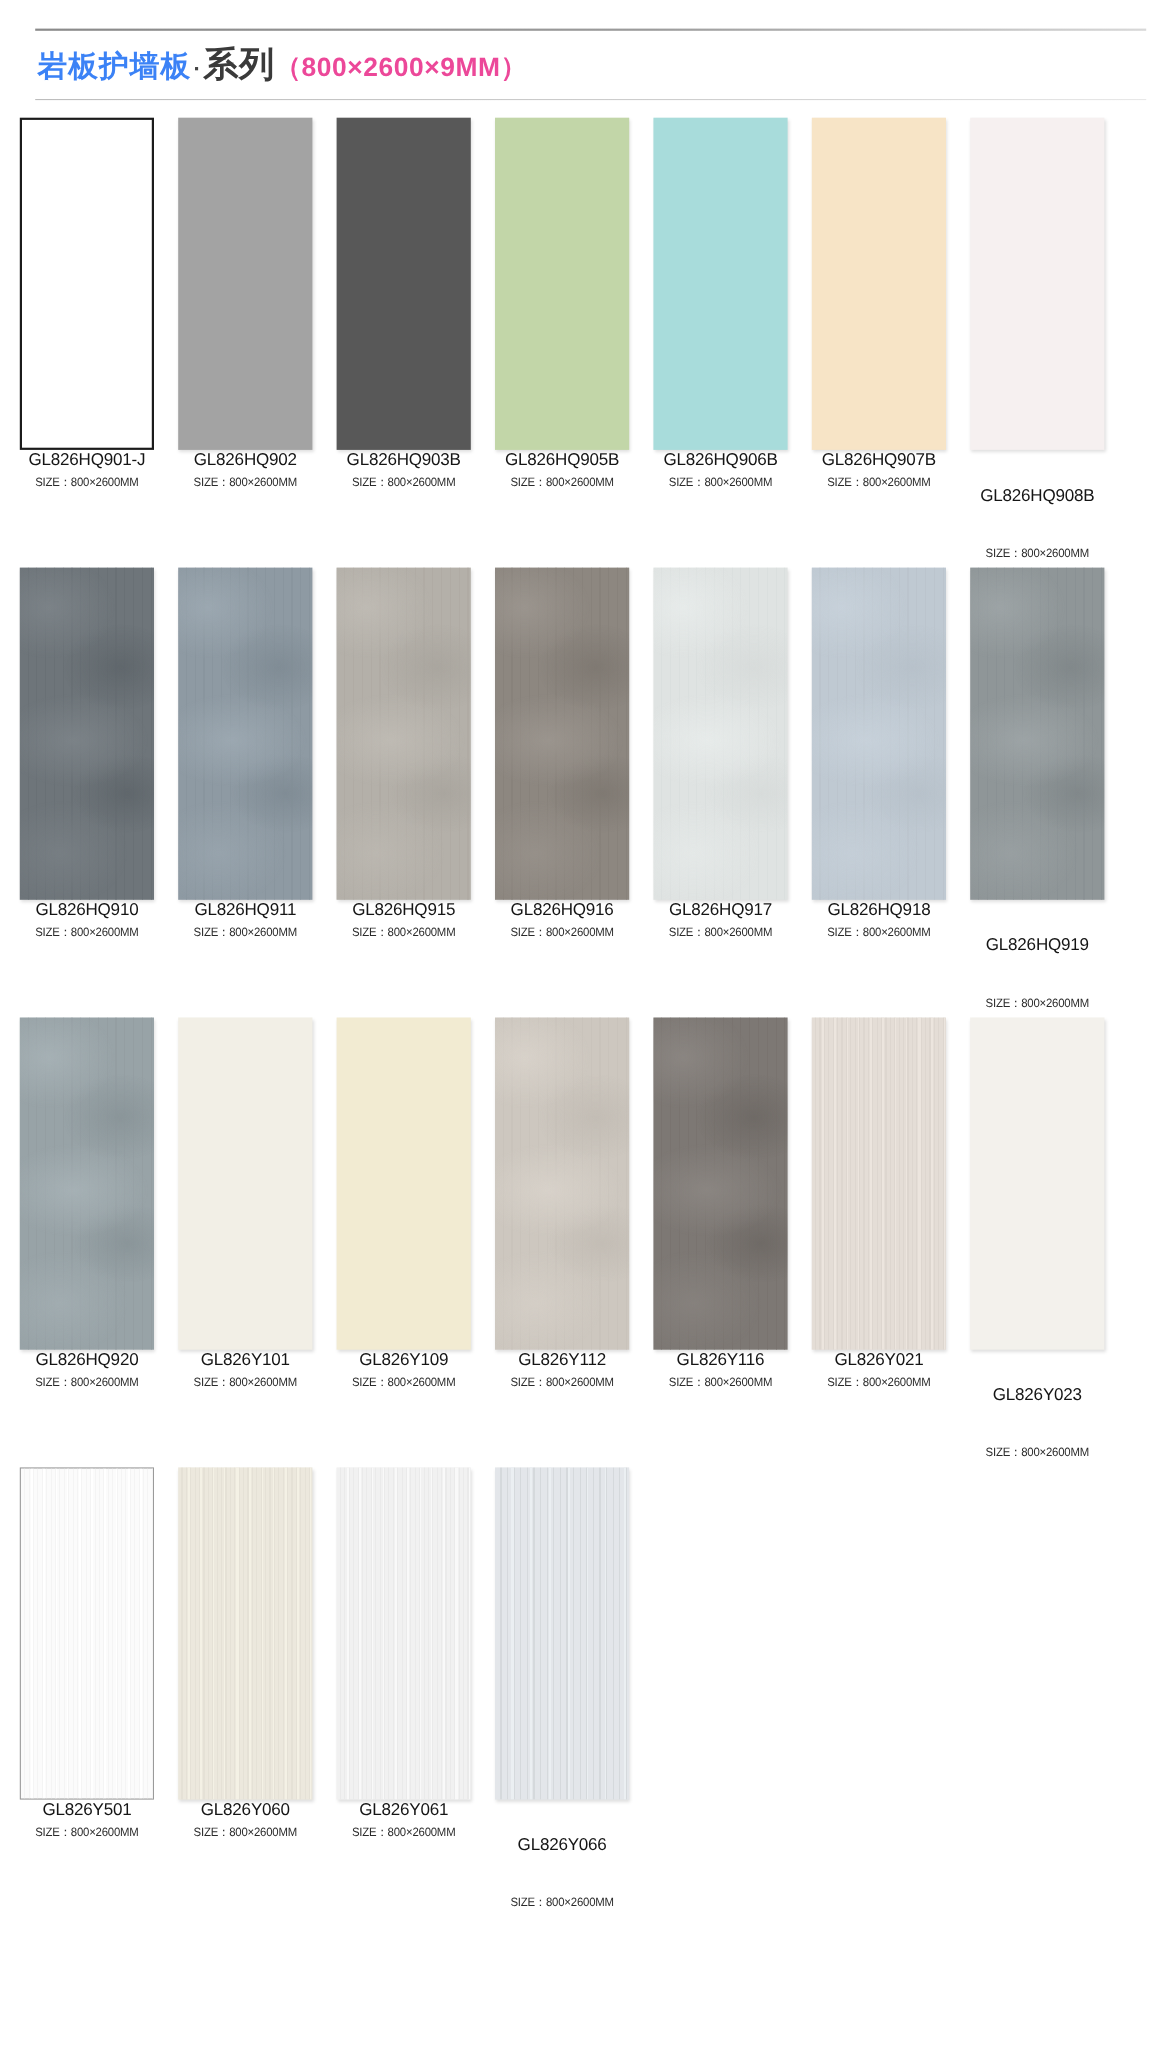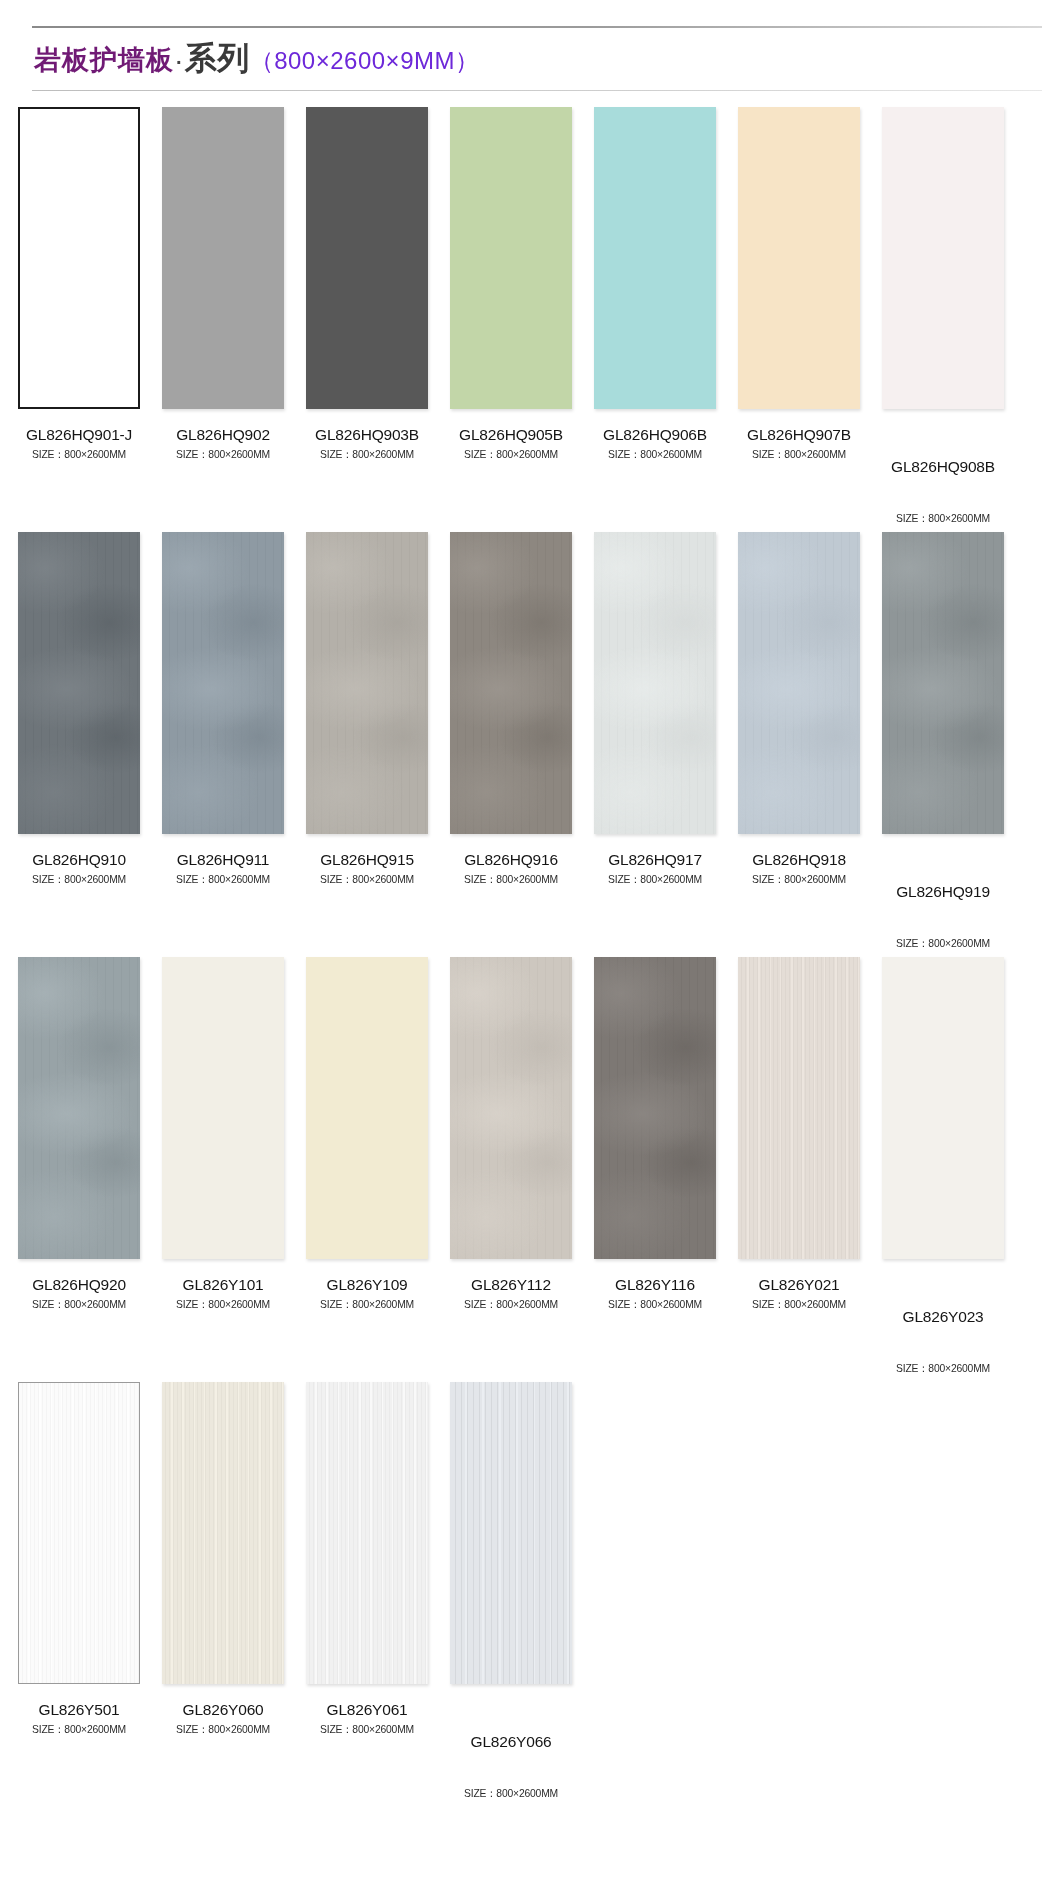--- a/index.html
+++ b/index.html
@@ -41,39 +41,39 @@
   }
   .title-cn-row {
     display: flex;
     align-items: baseline;
     margin: 0 0 0 16px;
     line-height: 1.18;
   }
   .title-cn {
     font-size: 27px;
     font-weight: 700;
-    color: #701a75;
+    color: #3b82f6;
     letter-spacing: 1px;
   }
   .title-dot {
     font-size: 20px;
     font-weight: 700;
     color: #444;
     padding: 0 2px;
   }
   .title-series {
     font-size: 32px;
     font-weight: 600;
     color: #3a3a3a;
     letter-spacing: .5px;
   }
   .title-spec {
     font-size: 24px;
-    font-weight: 400;
-    color: #6d28d9;
+    font-weight: 700;
+    color: #ec4899;
     letter-spacing: .5px;
   }
   .rule-bottom {
     height: 1px;
     background: linear-gradient(to right, #bdbdbd 0%, #cfcfcf 60%, #e8e8e8 100%);
     margin: 12px 0 0 14px;
   }
 
   
   .grid {
@@ -106,21 +106,21 @@
     box-shadow: none;
   }
   .swatch .grain {
     position: absolute;
     inset: 0;
   }
   .code {
     font-size: 15.5px;
     color: #151515;
     text-align: center;
-    margin-top: 17px;
+    margin-top: 1px;
     letter-spacing: -0.2px;
     white-space: nowrap;
     font-weight: 400;
   }
   .size {
     font-size: 11px;
     color: #2b2b2b;
     text-align: center;
     margin-top: 3px;
     white-space: nowrap;

